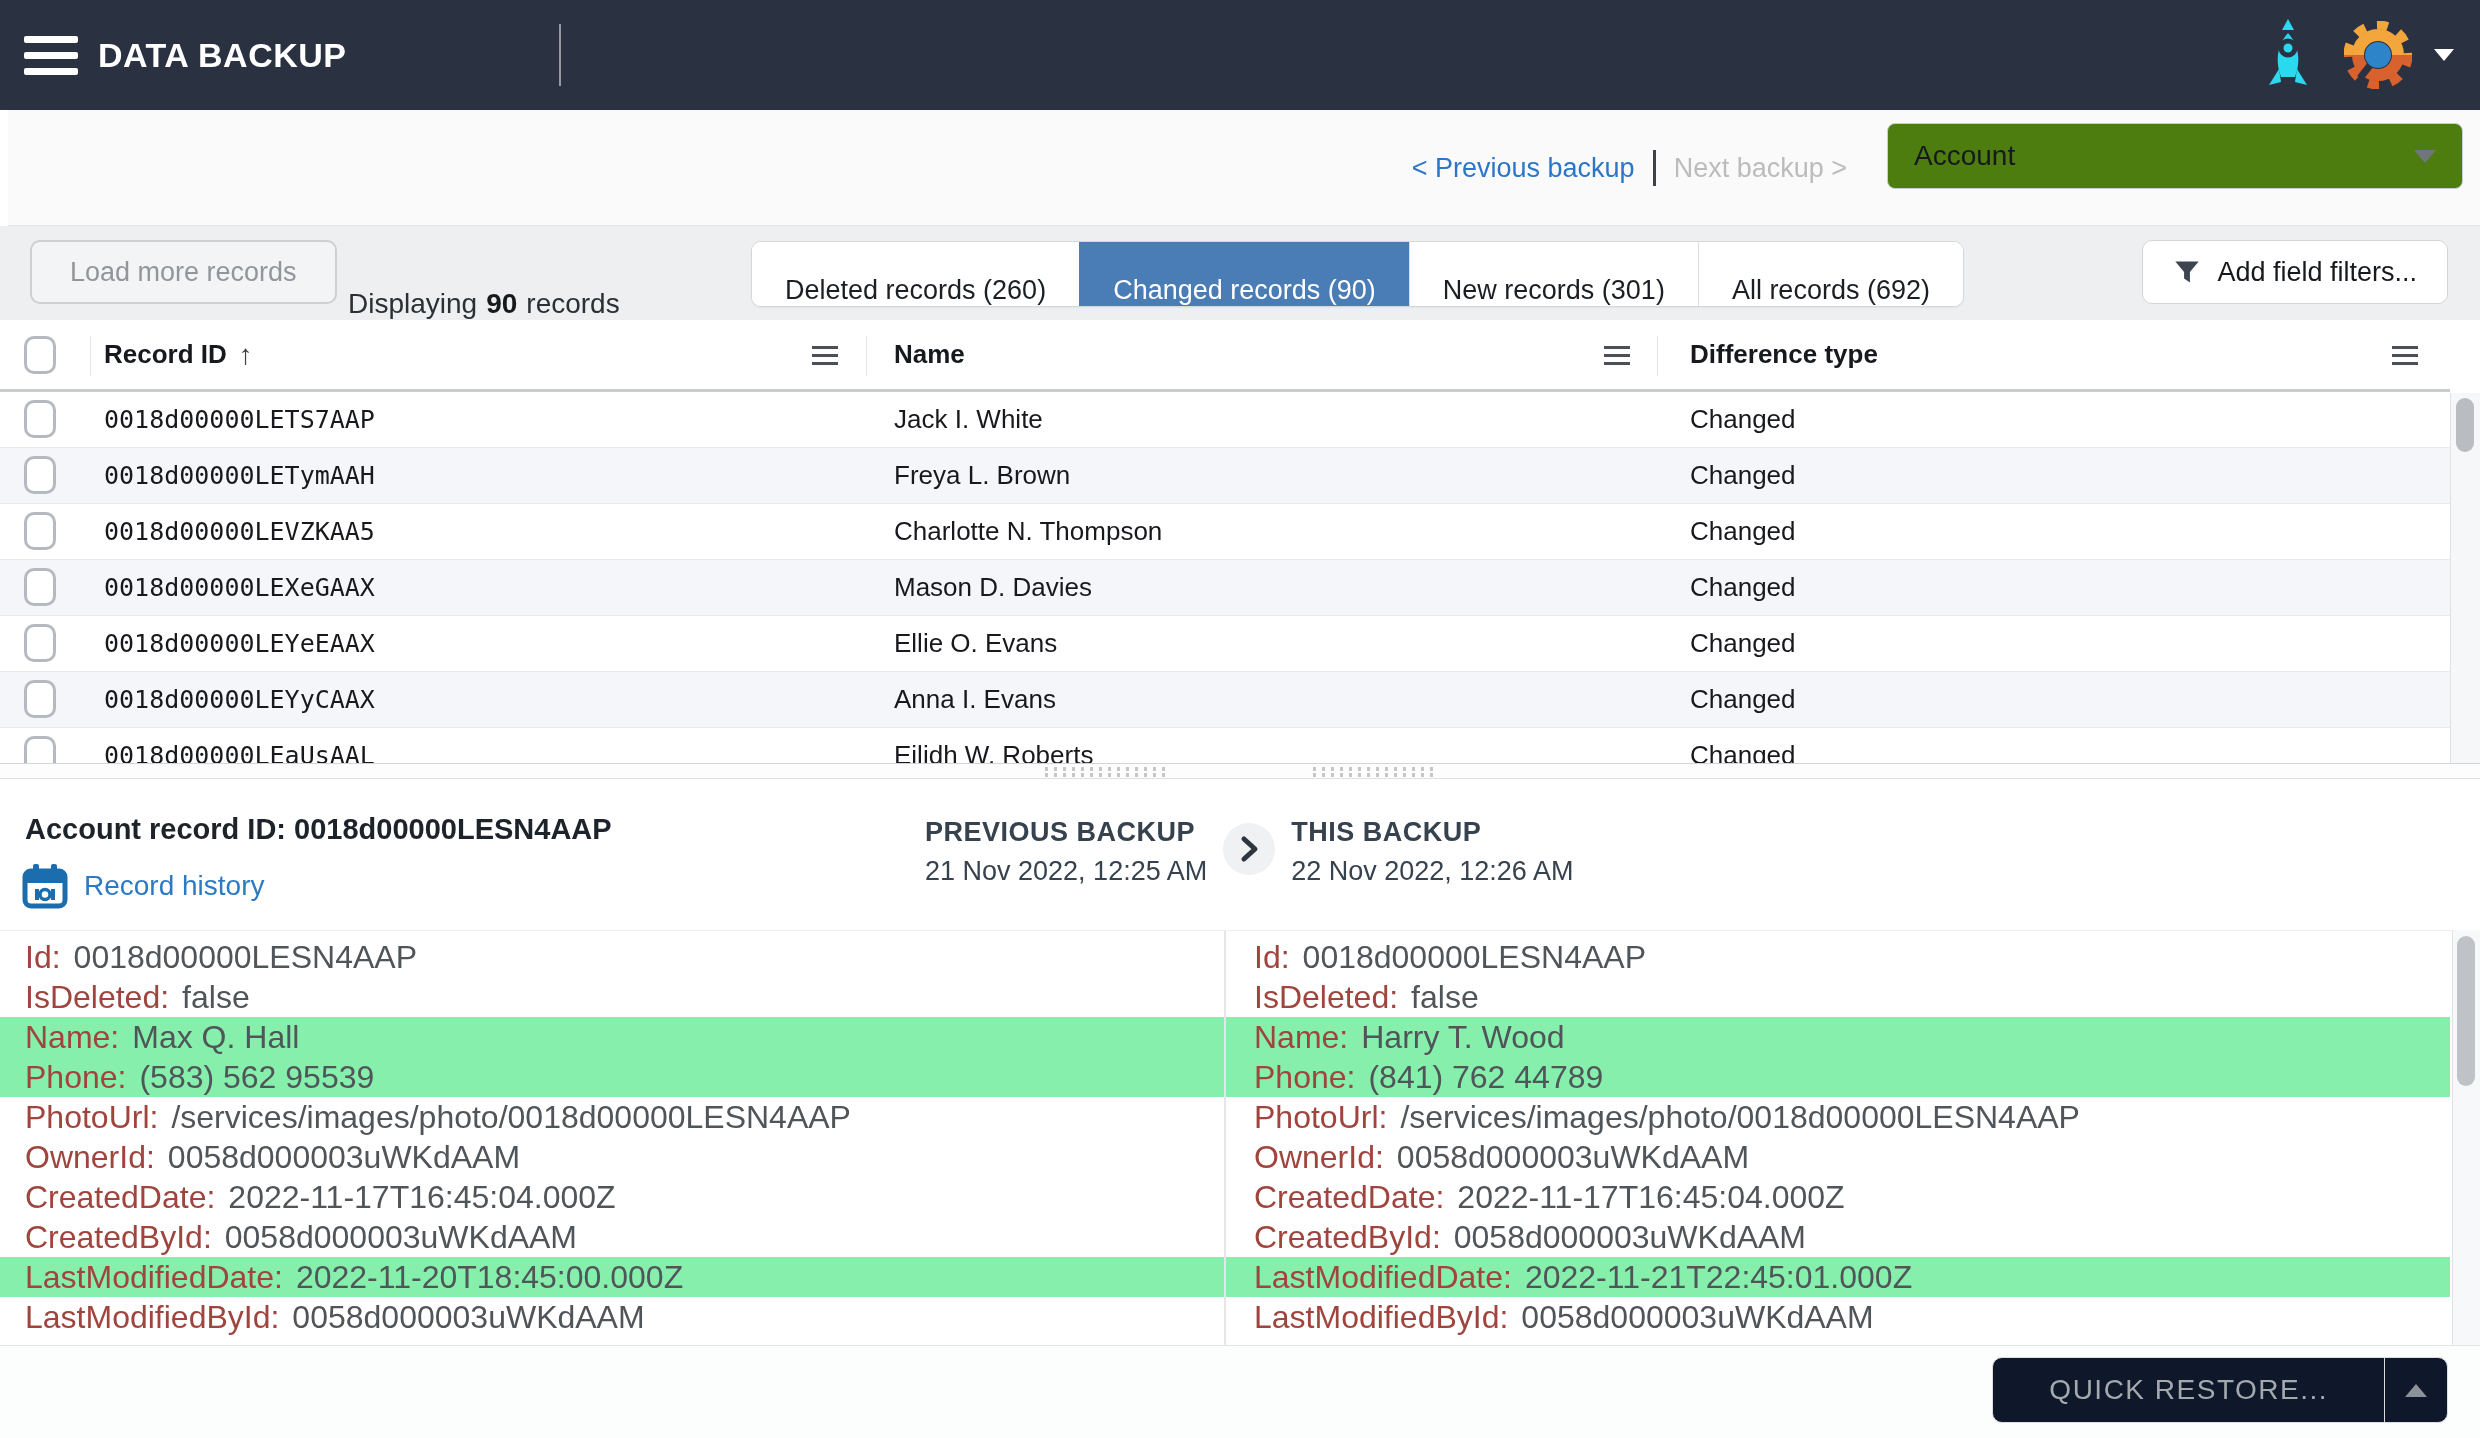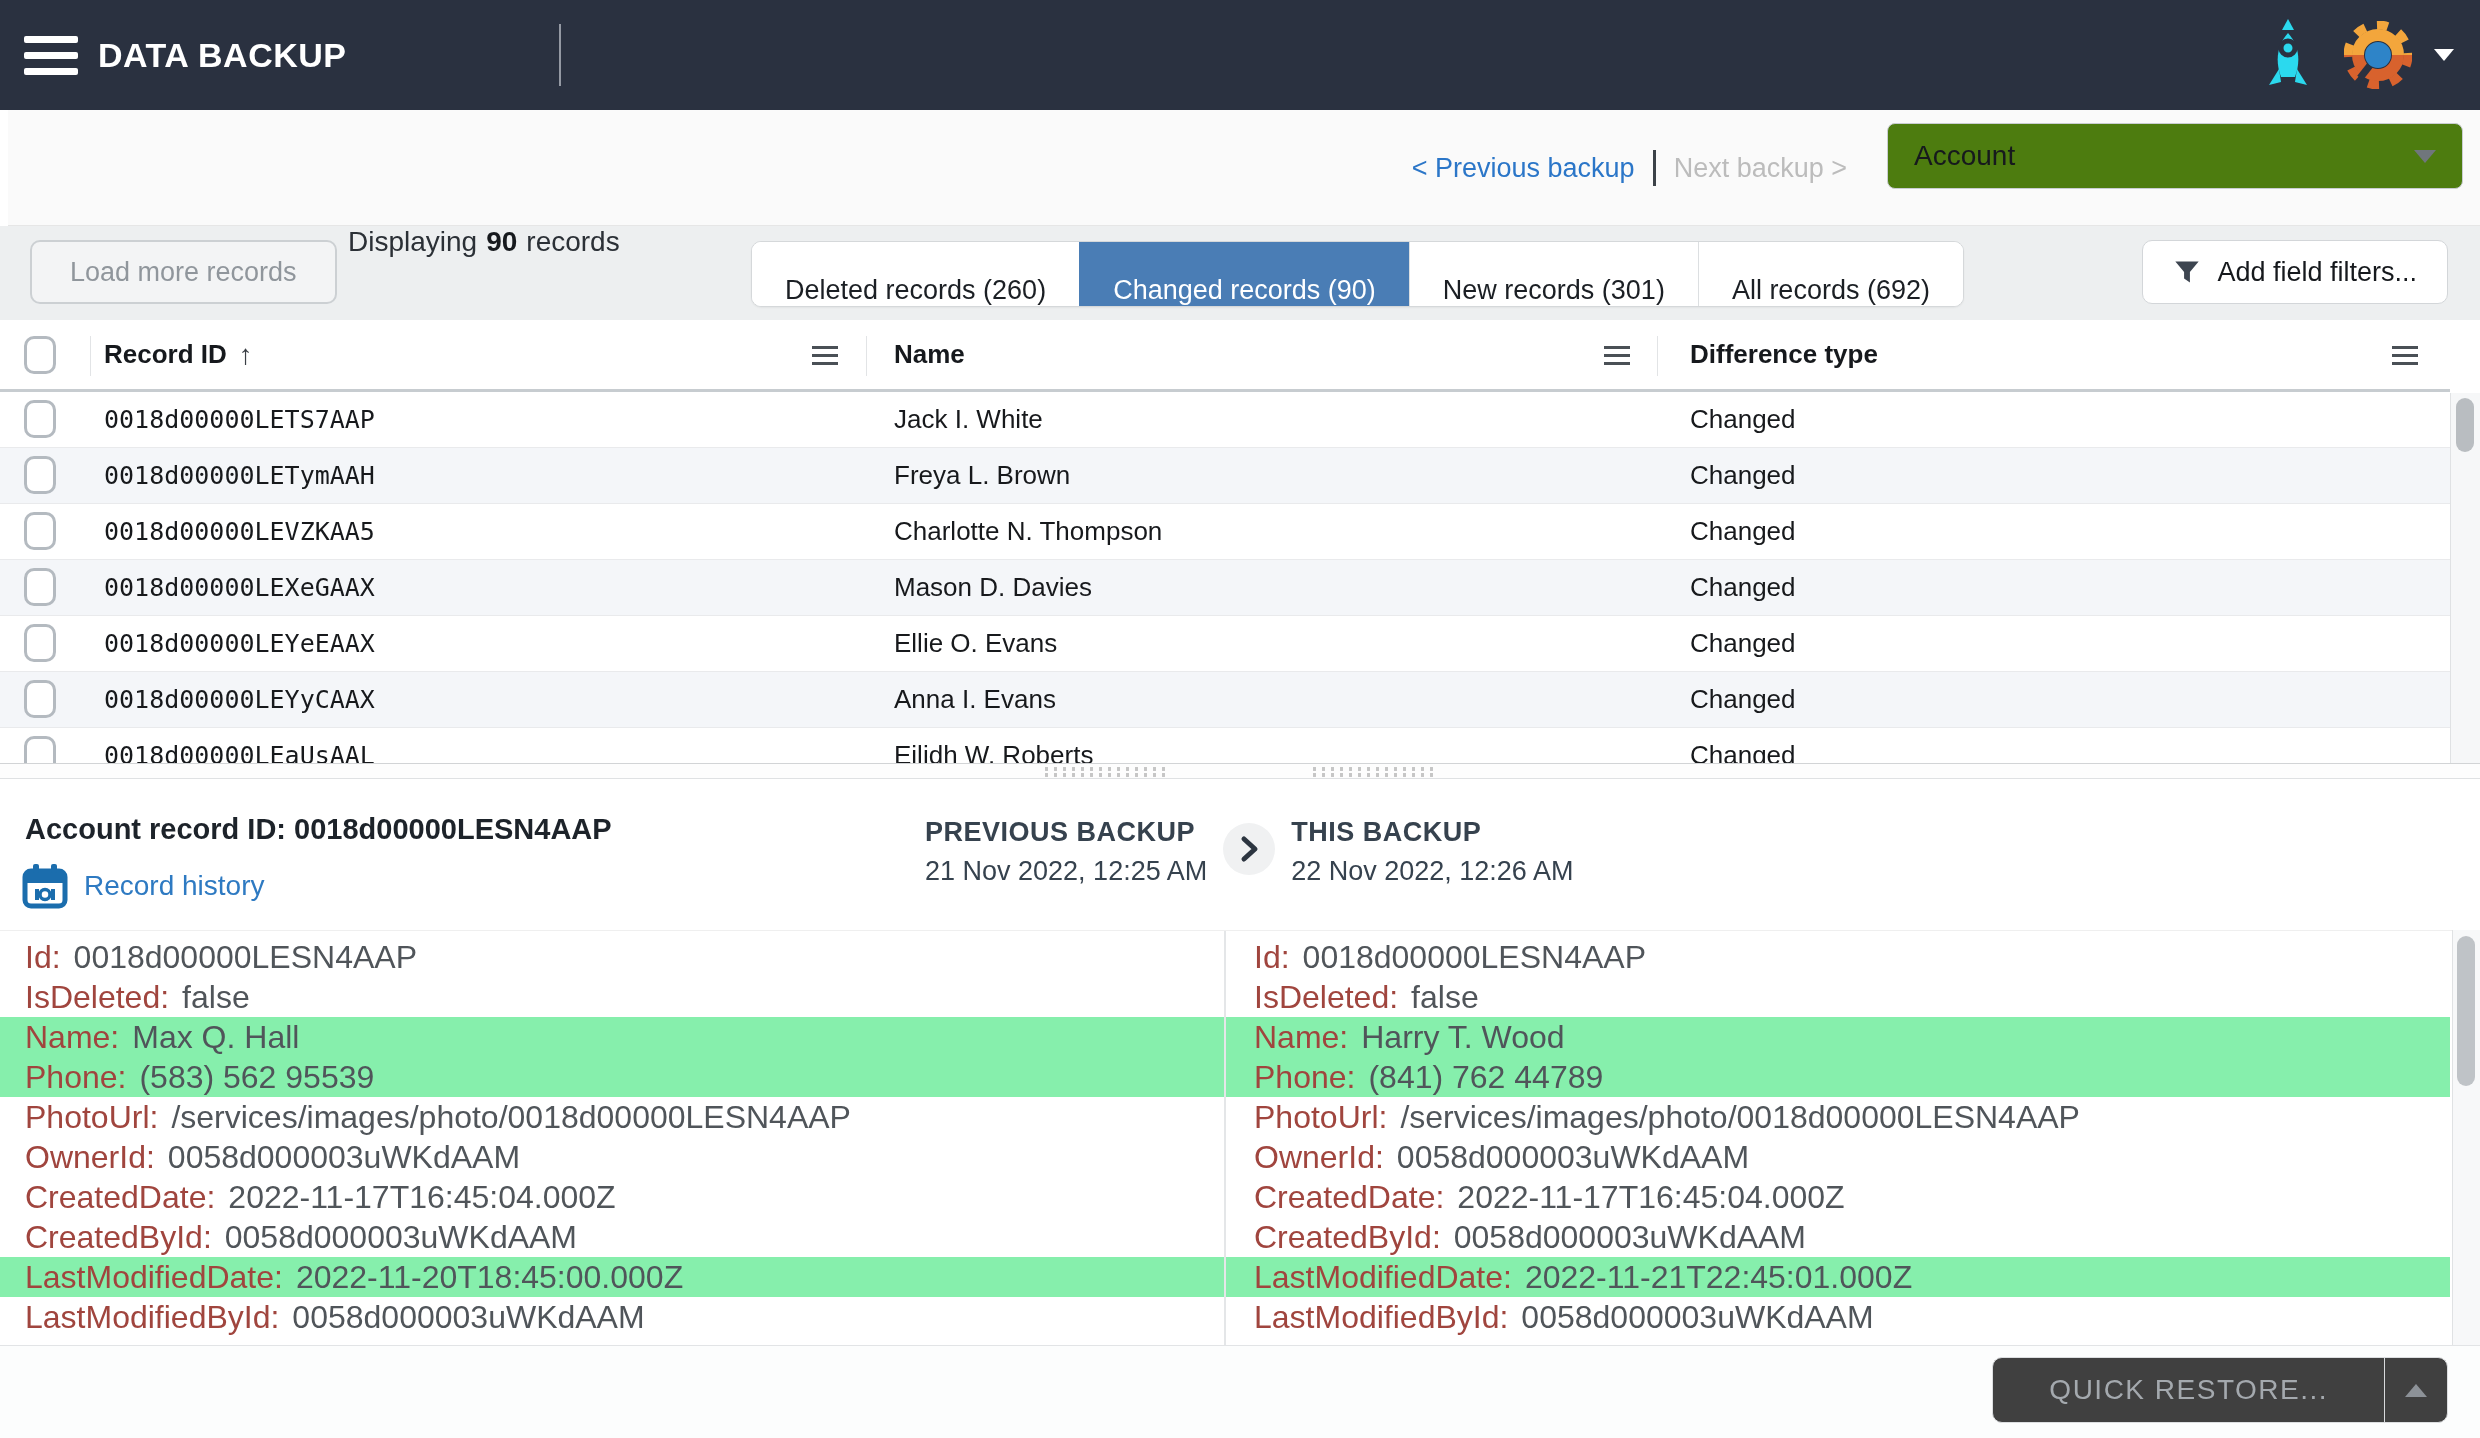--- a/index.html
+++ b/index.html
@@ -24,21 +24,21 @@
   .link-next{color:#bcbcbc;white-space:nowrap;}
   .obj-select{position:absolute;right:25px;top:13px;width:576px;height:66px;background:#4d7c0f;border:1px solid #c9cdd1;
               border-radius:8px;box-sizing:border-box;display:flex;align-items:center;justify-content:space-between;
               padding:0 26px;font-size:28px;color:#16191d;cursor:pointer;}
   .obj-caret{width:0;height:0;border-left:11px solid transparent;border-right:11px solid transparent;border-top:13px solid #70767c;}
 
   
   .toolbar{position:absolute;left:0;top:226px;width:2480px;height:94px;background:#edeff0;}
   .btn-loadmore{position:absolute;left:30px;top:14px;height:64px;padding:0 38px;background:#f3f4f5;border:2px solid #ccd0d3;
                 border-radius:10px;box-sizing:border-box;display:flex;align-items:center;font-size:27px;color:#90969c;cursor:pointer;}
-  .displaying{position:absolute;left:348px;top:0;height:94px;display:flex;align-items:flex-start;font-size:28px;color:#2b3036;gap:9px;}
+  .displaying{position:absolute;left:348px;top:0;height:94px;display:flex;align-items:flex-end;font-size:28px;color:#2b3036;gap:9px;}
   .displaying b{font-weight:bold;color:#16191d;}
   .tabs{position:absolute;left:751px;top:15px;height:64px;display:flex;border:1px solid #d5d8da;border-radius:10px;
         overflow:hidden;background:#fff;box-shadow:0 1px 2px rgba(0,0,0,.05);}
   .tab{height:64px;display:flex;align-items:center;padding:16px 33px;font-size:27px;color:#1b1f24;background:#fff;cursor:pointer;white-space:nowrap;}
   .tab + .tab{border-left:1px solid #dcdfe1;}
   .tab.active{background:#4a7db5;color:#fff;border-left-color:#4a7db5;}
   .btn-filter{position:absolute;right:32px;top:14px;height:64px;padding:0 30px;background:#fff;border:1px solid #d3d6d9;
               border-radius:10px;box-sizing:border-box;display:flex;align-items:center;gap:16px;font-size:27px;color:#16191d;cursor:pointer;}
 
   
@@ -87,21 +87,21 @@
   .pane.right{width:1224px;}
   .dline{height:40px;line-height:40px;font-family:Liberation Sans, sans-serif;font-size:32px;color:#50555a;white-space:pre;padding-left:25px;}
   .pane.right .dline{padding-left:28px;}
   .dline .k{color:#a0453e;margin-right:13px;}
   .dline.hl{background:#86efac;}
   .dscroll{position:absolute;right:0;top:151px;width:28px;height:415px;background:#f7f8f9;border-left:1px solid #e0e2e4;box-sizing:border-box;cursor:pointer;}
   .dscroll .thumb{position:absolute;left:4px;top:6px;width:18px;height:150px;background:#bfc3c7;border-radius:9px;}
 
   
   .footer{position:absolute;left:0;top:566px;width:2480px;height:93px;background:#fcfdfd;border-top:1px solid #e2e4e6;box-sizing:border-box;}
-  .quick-restore{position:absolute;right:32px;top:11px;height:66px;display:flex;background:#404040;border:1px solid #dcdee0;
+  .quick-restore{position:absolute;right:32px;top:11px;height:66px;display:flex;background:#0f172a;border:1px solid #dcdee0;
                  border-radius:10px;overflow:hidden;box-sizing:border-box;}
   .qr-main{display:flex;align-items:center;padding:0 56px;font-size:28px;letter-spacing:1.5px;color:#a4a9ae;cursor:pointer;}
   .qr-arrow{width:62px;border-left:1px solid #d8dadc;display:flex;align-items:center;justify-content:center;cursor:pointer;}
   .tri-up{width:0;height:0;border-left:11px solid transparent;border-right:11px solid transparent;border-bottom:13px solid #8d9298;}
 </style>
 </head>
 <body>
 
 <div class="app">
 

